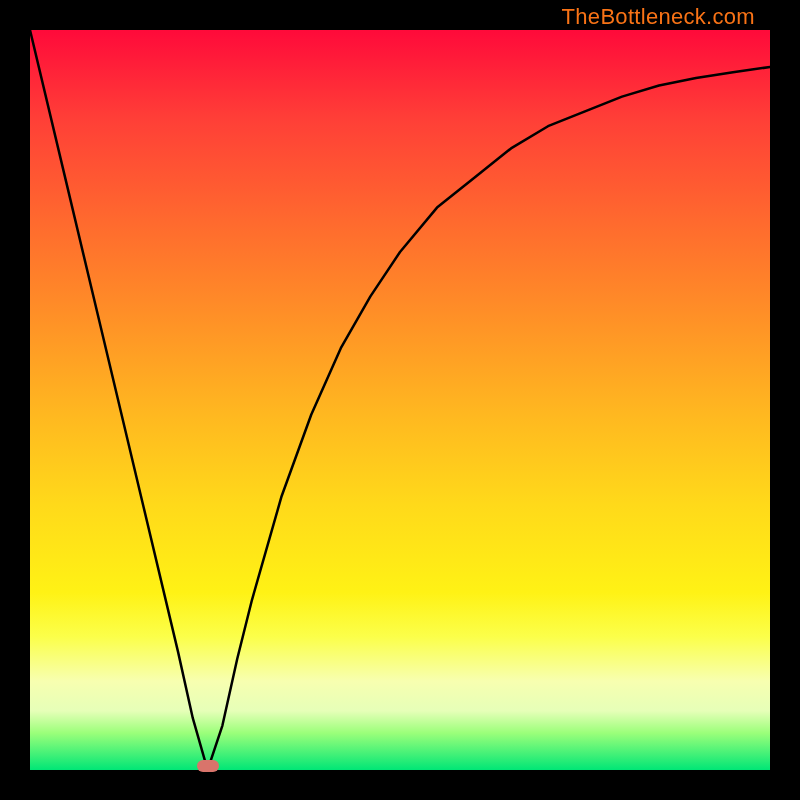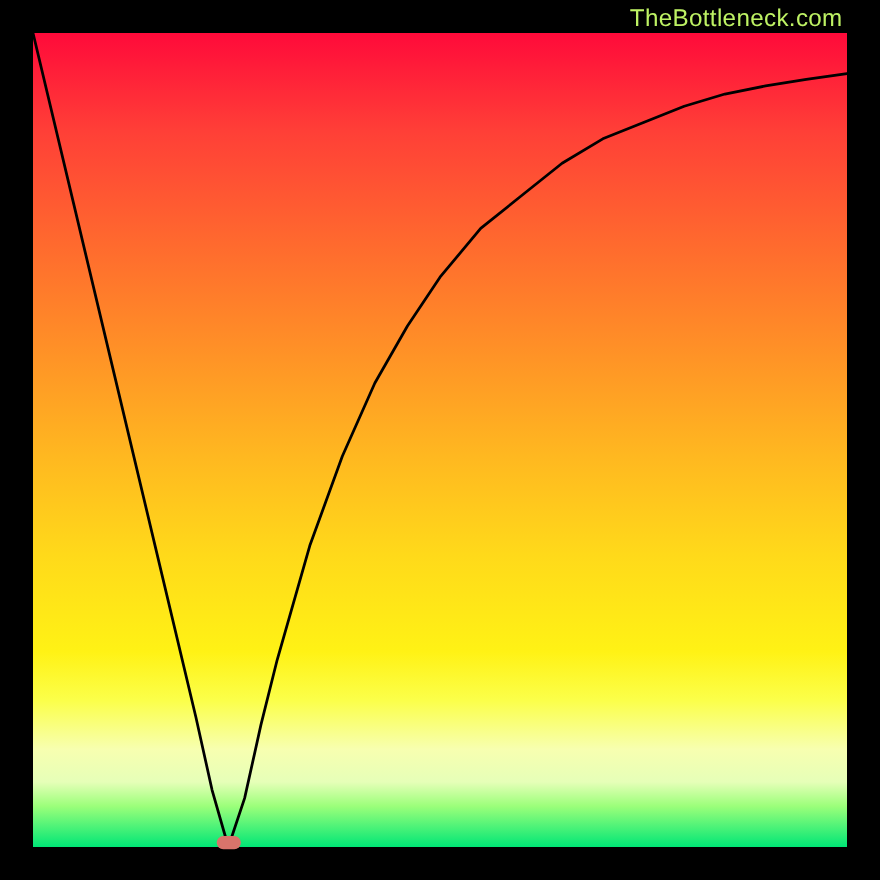--- a/index.html
+++ b/index.html
@@ -36,22 +36,22 @@
       #fbff4a 82%,
       #f7ffb0 88%,
       #e6ffb8 92%,
       #9bff7a 95%,
       #00e676 100%
     );
   }
   .watermark {
     position: absolute;
     top: 4px;
-    right: 34px;
-    color: #bef264;
+    right: 45px;
+    color: #f97316;
     font-size: 22px;
     font-weight: 500;
     letter-spacing: 0.3px;
   }
   .marker {
     position: absolute;
     width: 22px;
     height: 12px;
     background: #d9746b;
     border-radius: 6px;

